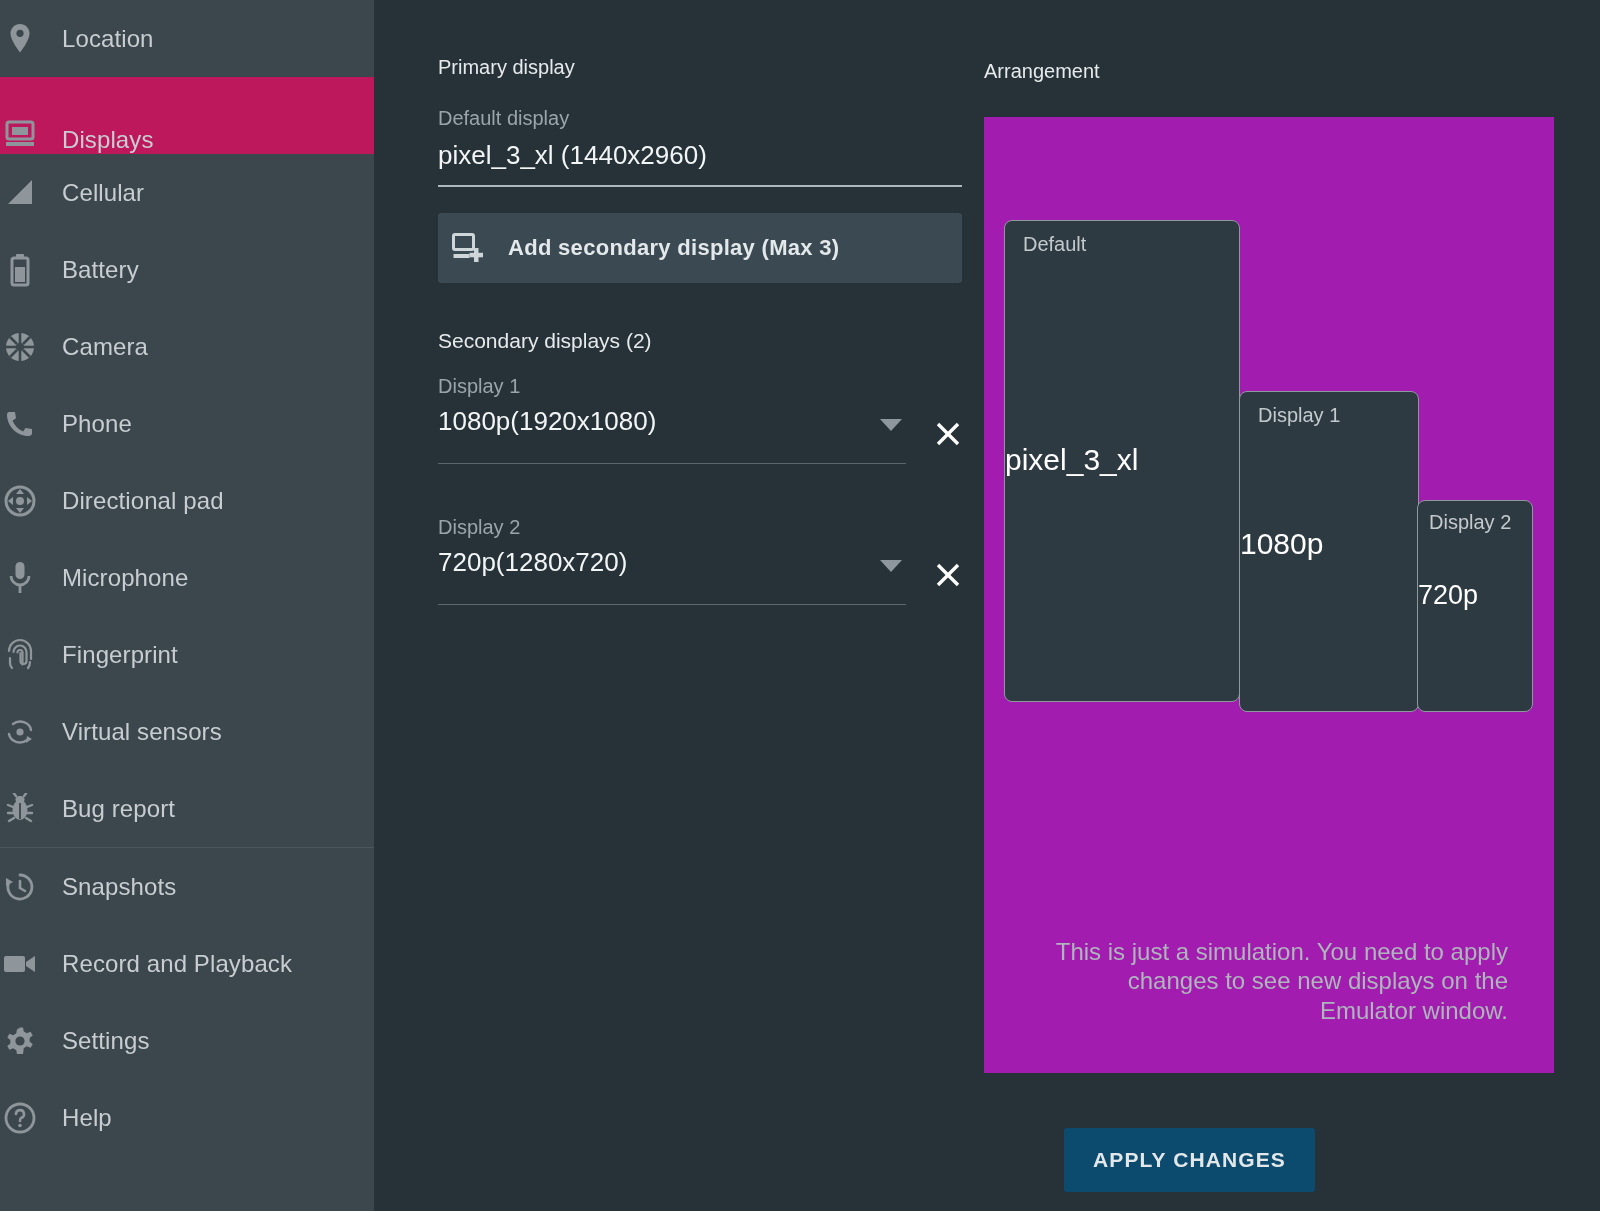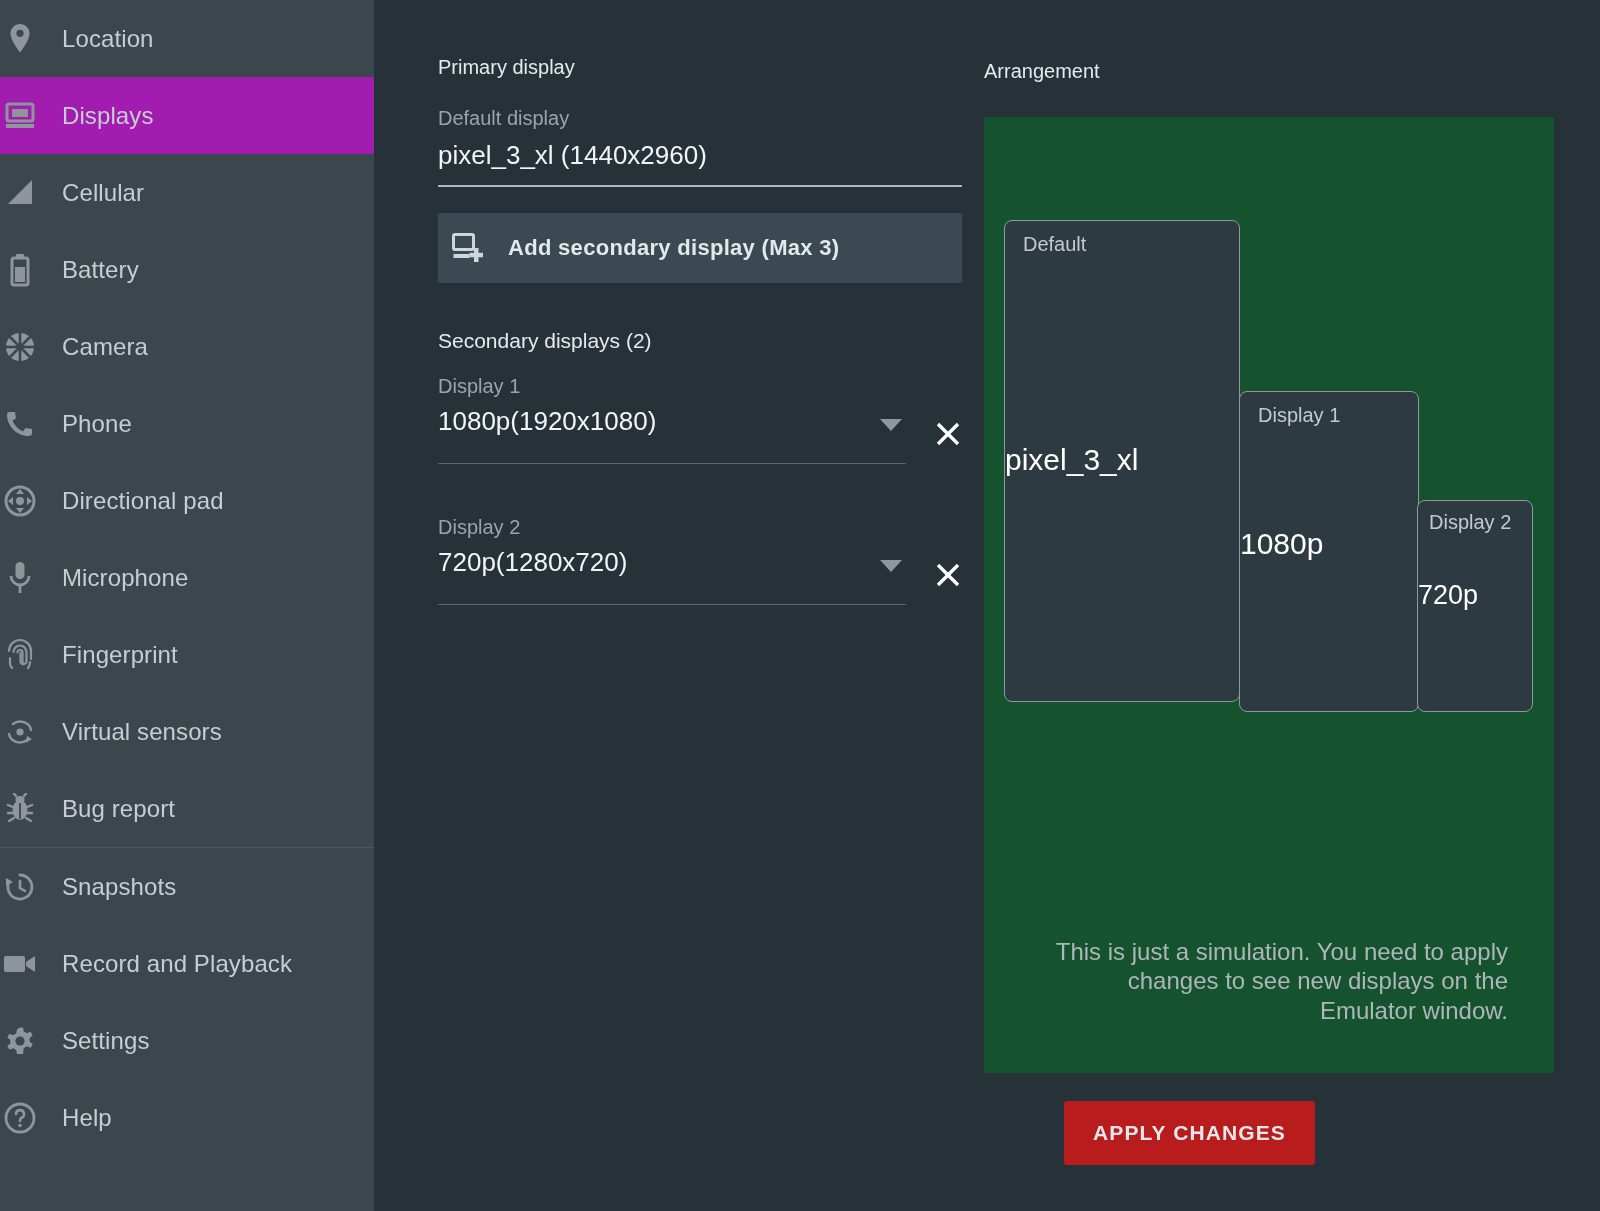--- a/index.html
+++ b/index.html
@@ -19,21 +19,21 @@
     position: relative;
     overflow: hidden;
   }
   .nav-item {
     height: 77px;
     display: flex;
     align-items: center;
     cursor: pointer;
     position: relative;
   }
-  .nav-item.selected { background: #a21caf; }
+  .nav-item.selected { background: #be185d; align-items: flex-end; }
   .nav-item .nav-icon {
     width: 40px; height: 40px;
     flex: 0 0 40px;
     display: flex; align-items: center; justify-content: center;
     margin-right: 22px;
   }
   .nav-item .nav-icon svg { display: block; }
   .nav-label {
     font-size: 24px;
     color: #c7cdd1;
@@ -150,21 +150,21 @@
   #arrange-col {
     position: absolute;
     left: 610px; top: 0;
     width: 580px;
   }
   #arrange-title { font-size: 20px; color: #e6eaec; margin-top: 60px; }
   #arrange-panel {
     margin-top: 34px;
     width: 570px;
     height: 956px;
-    background: #14532d;
+    background: #a21caf;
     position: relative;
   }
   .disp-card {
     position: absolute;
     border: 1px solid #8e989e;
     border-radius: 8px;
     background: #2e3a41;
     overflow: hidden;
   }
   .disp-card .card-title {
@@ -195,24 +195,24 @@
     top: 820px;
     text-align: right;
     font-size: 24px;
     line-height: 1.22;
     color: #aeb6bb;
   }
 
   #apply-btn {
     position: absolute;
     left: 690px;
-    top: 1101px;
+    top: 1128px;
     width: 251px;
     height: 64px;
-    background: #b91c1c;
+    background: #0c4a6e;
     border: none;
     border-radius: 3px;
     color: #e2e7ea;
     font-family: "Liberation Sans", sans-serif;
     font-size: 21px;
     font-weight: bold;
     letter-spacing: 1.1px;
     cursor: pointer;
   }
 </style>

